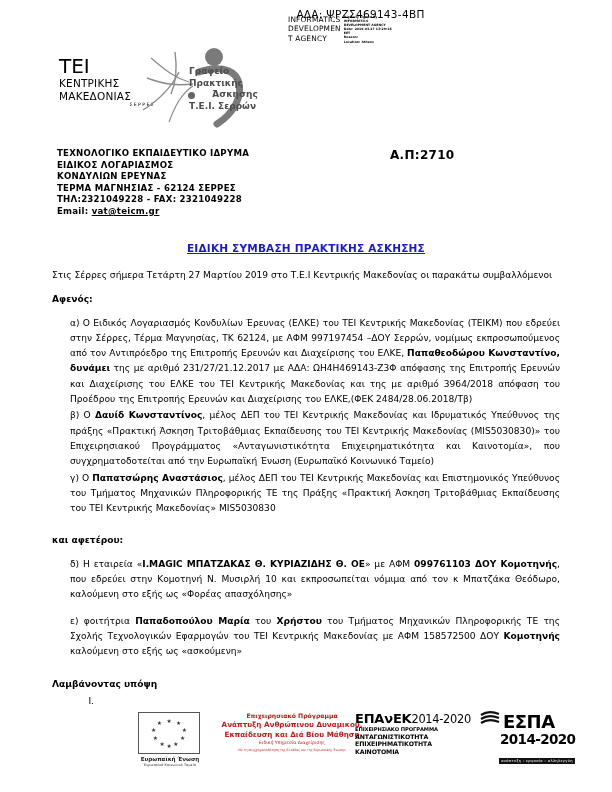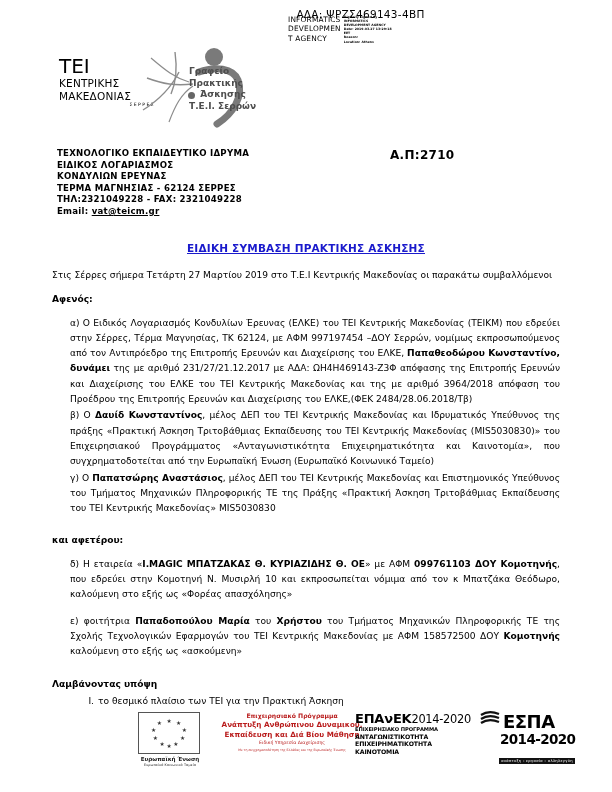--- a/index.html
+++ b/index.html
@@ -102,21 +102,21 @@
   .logo-office {
     position: absolute;
     left: 134px;
     top: 18px;
     font-size: 9px;
     line-height: 11.6px;
     color: #4d4d4d;
     font-weight: bold;
   }
   .logo-office .oline { white-space: nowrap; }
-  .logo-office .oline.with-dot { padding-left: 11px; position: relative; }
+  .logo-office .oline.with-dot { padding-left: 23px; position: relative; }
   .logo-office .oline.with-dot::before {
     content: "";
     position: absolute;
     left: -1px;
     top: 3px;
     width: 7px;
     height: 7px;
     border-radius: 50%;
     background: #666666;
   }
@@ -437,21 +437,20 @@
     <p class="p-just indent-p">
       <span>ε) φοιτήτρια </span><span class="b">Παπαδοπούλου Μαρία</span><span> του </span><span class="b">Χρήστου</span><span> του Τμήματος Μηχανικών Πληροφορικής ΤΕ της Σχολής Τεχνολογικών Εφαρμογών του ΤΕΙ Κεντρικής Μακεδονίας με ΑΦΜ 158572500 ΔΟΥ </span><span class="b">Κομοτηνής</span><span> καλούμενη στο εξής ως «ασκούμενη»</span>
     </p>
 
     <div class="sec-gap-md"></div>
 
     <p class="lbl-bold" style="margin-bottom:0">Λαμβάνοντας υπόψη</p>
     <ul class="list-numbered">
       <li>
         <span class="num">I.</span>
-        <span>το θεσμικό πλαίσιο των ΤΕΙ για την Πρακτική Άσκηση</span>
       </li>
     </ul>
   </div>
 
   <div class="footer">
 
     <div class="eu-flag-box">
       <svg class="eu-stars" viewBox="0 0 62 42">
         <g fill="#333">
           <text x="31" y="10" font-size="6" text-anchor="middle">★</text>

